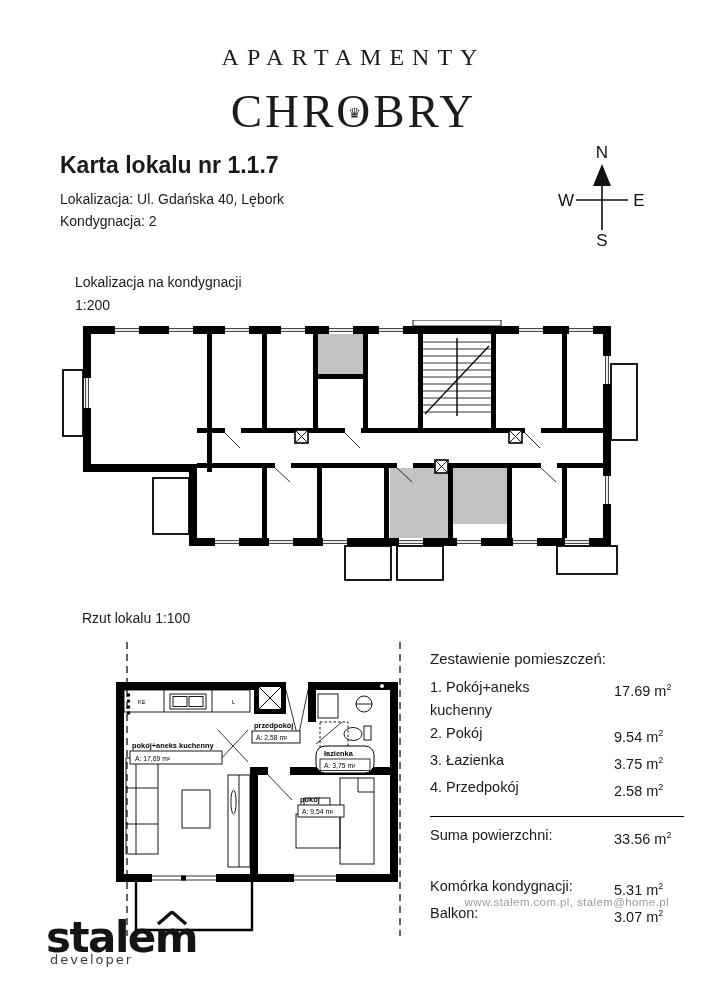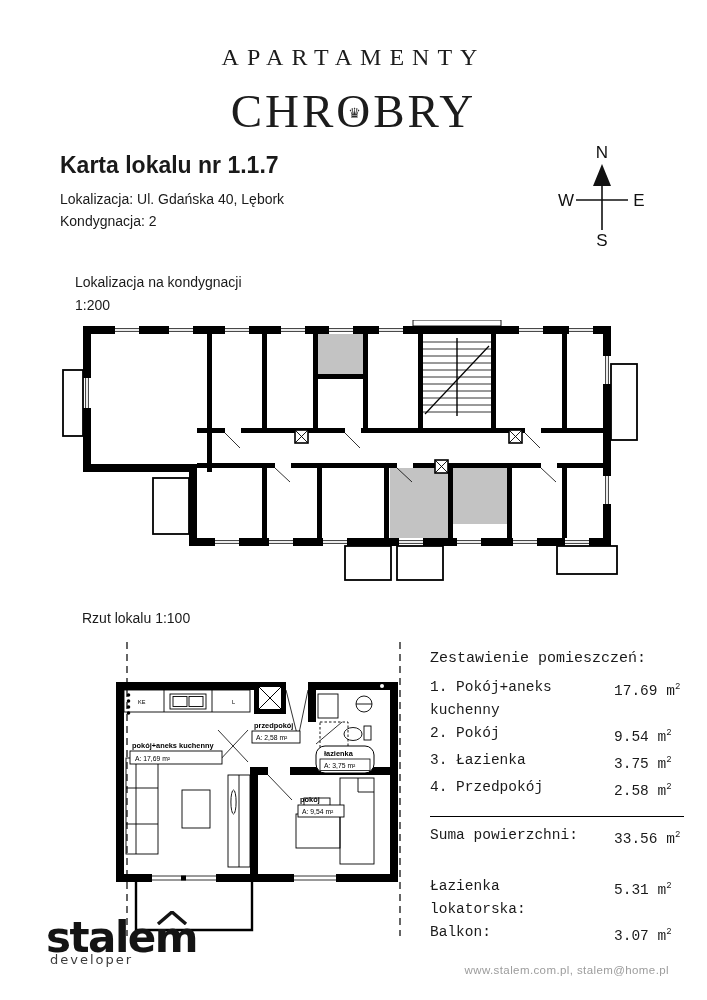--- a/index.html
+++ b/index.html
@@ -25,34 +25,34 @@
   .cap-overview{left:75px;top:271px;}
   .cap-unit{left:82px;top:607px;}
   
   .overview-plan{position:absolute;left:57px;top:320px;}
   .unit-plan{position:absolute;left:112px;top:642px;}
   svg .dash{stroke:#000;stroke-width:1.2;stroke-dasharray:7 5;fill:none;}
   svg text.pl-name{font-family:"Liberation Sans",sans-serif;font-weight:bold;font-size:7.4px;fill:#000;}
   svg text.pl-area{font-family:"Liberation Sans",sans-serif;font-size:6.8px;fill:#000;}
   svg text.pl-tiny{font-family:"Liberation Sans",sans-serif;font-size:5.6px;fill:#000;}
   
-  .summary{position:absolute;left:430px;top:650px;width:254px;font-family:Liberation Mono, monospace;}
+  .summary{position:absolute;left:430px;top:650px;width:254px;}
   .sum-title{font-size:15px;margin-bottom:9px;}
   .sum-row{display:flex;font-size:14.5px;line-height:23px;gap:34px;}
   .sum-row .lbl{flex:1;}
   .sum-row .val{width:70px;white-space:nowrap;}
   .sum-row sup{font-size:9px;}
   .sum-divider{border-top:1.6px solid #000;margin:14px 0 7px 0;}
   .sum-extras{margin-top:24px;}
   
   .footer-logo{position:absolute;left:46px;top:917px;width:200px;}
   .logo-text{font-family:"DejaVu Sans",sans-serif;font-weight:bold;font-size:42px;letter-spacing:-1.5px;color:#141414;line-height:1;}
   .logo-roof{position:absolute;left:0;top:-6px;}
   .logo-sub{font-family:"DejaVu Sans",sans-serif;font-size:13px;letter-spacing:2px;color:#3c3c3c;margin:-7px 0 0 4px;}
-  .footer-contact{position:absolute;right:38px;top:964px;font-size:11.5px;letter-spacing:.4px;color:#9c9c9c;}
+  .footer-contact{position:absolute;right:38px;top:896px;font-size:11.5px;letter-spacing:.4px;color:#9c9c9c;}
 </style>
 </head>
 <body>
 
 <div class="page">
 
   <div class="logo-block">
     <div class="logo-line1">APARTAMENTY</div>
     <div class="logo-line2-wrap">
       <div class="logo-line2">CHROBRY</div>
@@ -369,21 +369,21 @@
 
     <div class="sum-divider"></div>
 
     <div class="sum-row">
       <span class="lbl">Suma powierzchni:</span>
       <span class="val"><span>33.56</span>&nbsp;<span>m</span><sup>2</sup></span>
     </div>
 
     <div class="sum-extras">
       <div class="sum-row">
-        <span class="lbl">Łazienka lokatorska:</span>
+        <span class="lbl">Komórka kondygnacji:</span>
         <span class="val"><span>5.31</span>&nbsp;<span>m</span><sup>2</sup></span>
       </div>
       <div class="sum-row">
         <span class="lbl">Balkon:</span>
         <span class="val"><span>3.07</span>&nbsp;<span>m</span><sup>2</sup></span>
       </div>
     </div>
   </div>
 
   <div class="footer-logo">

